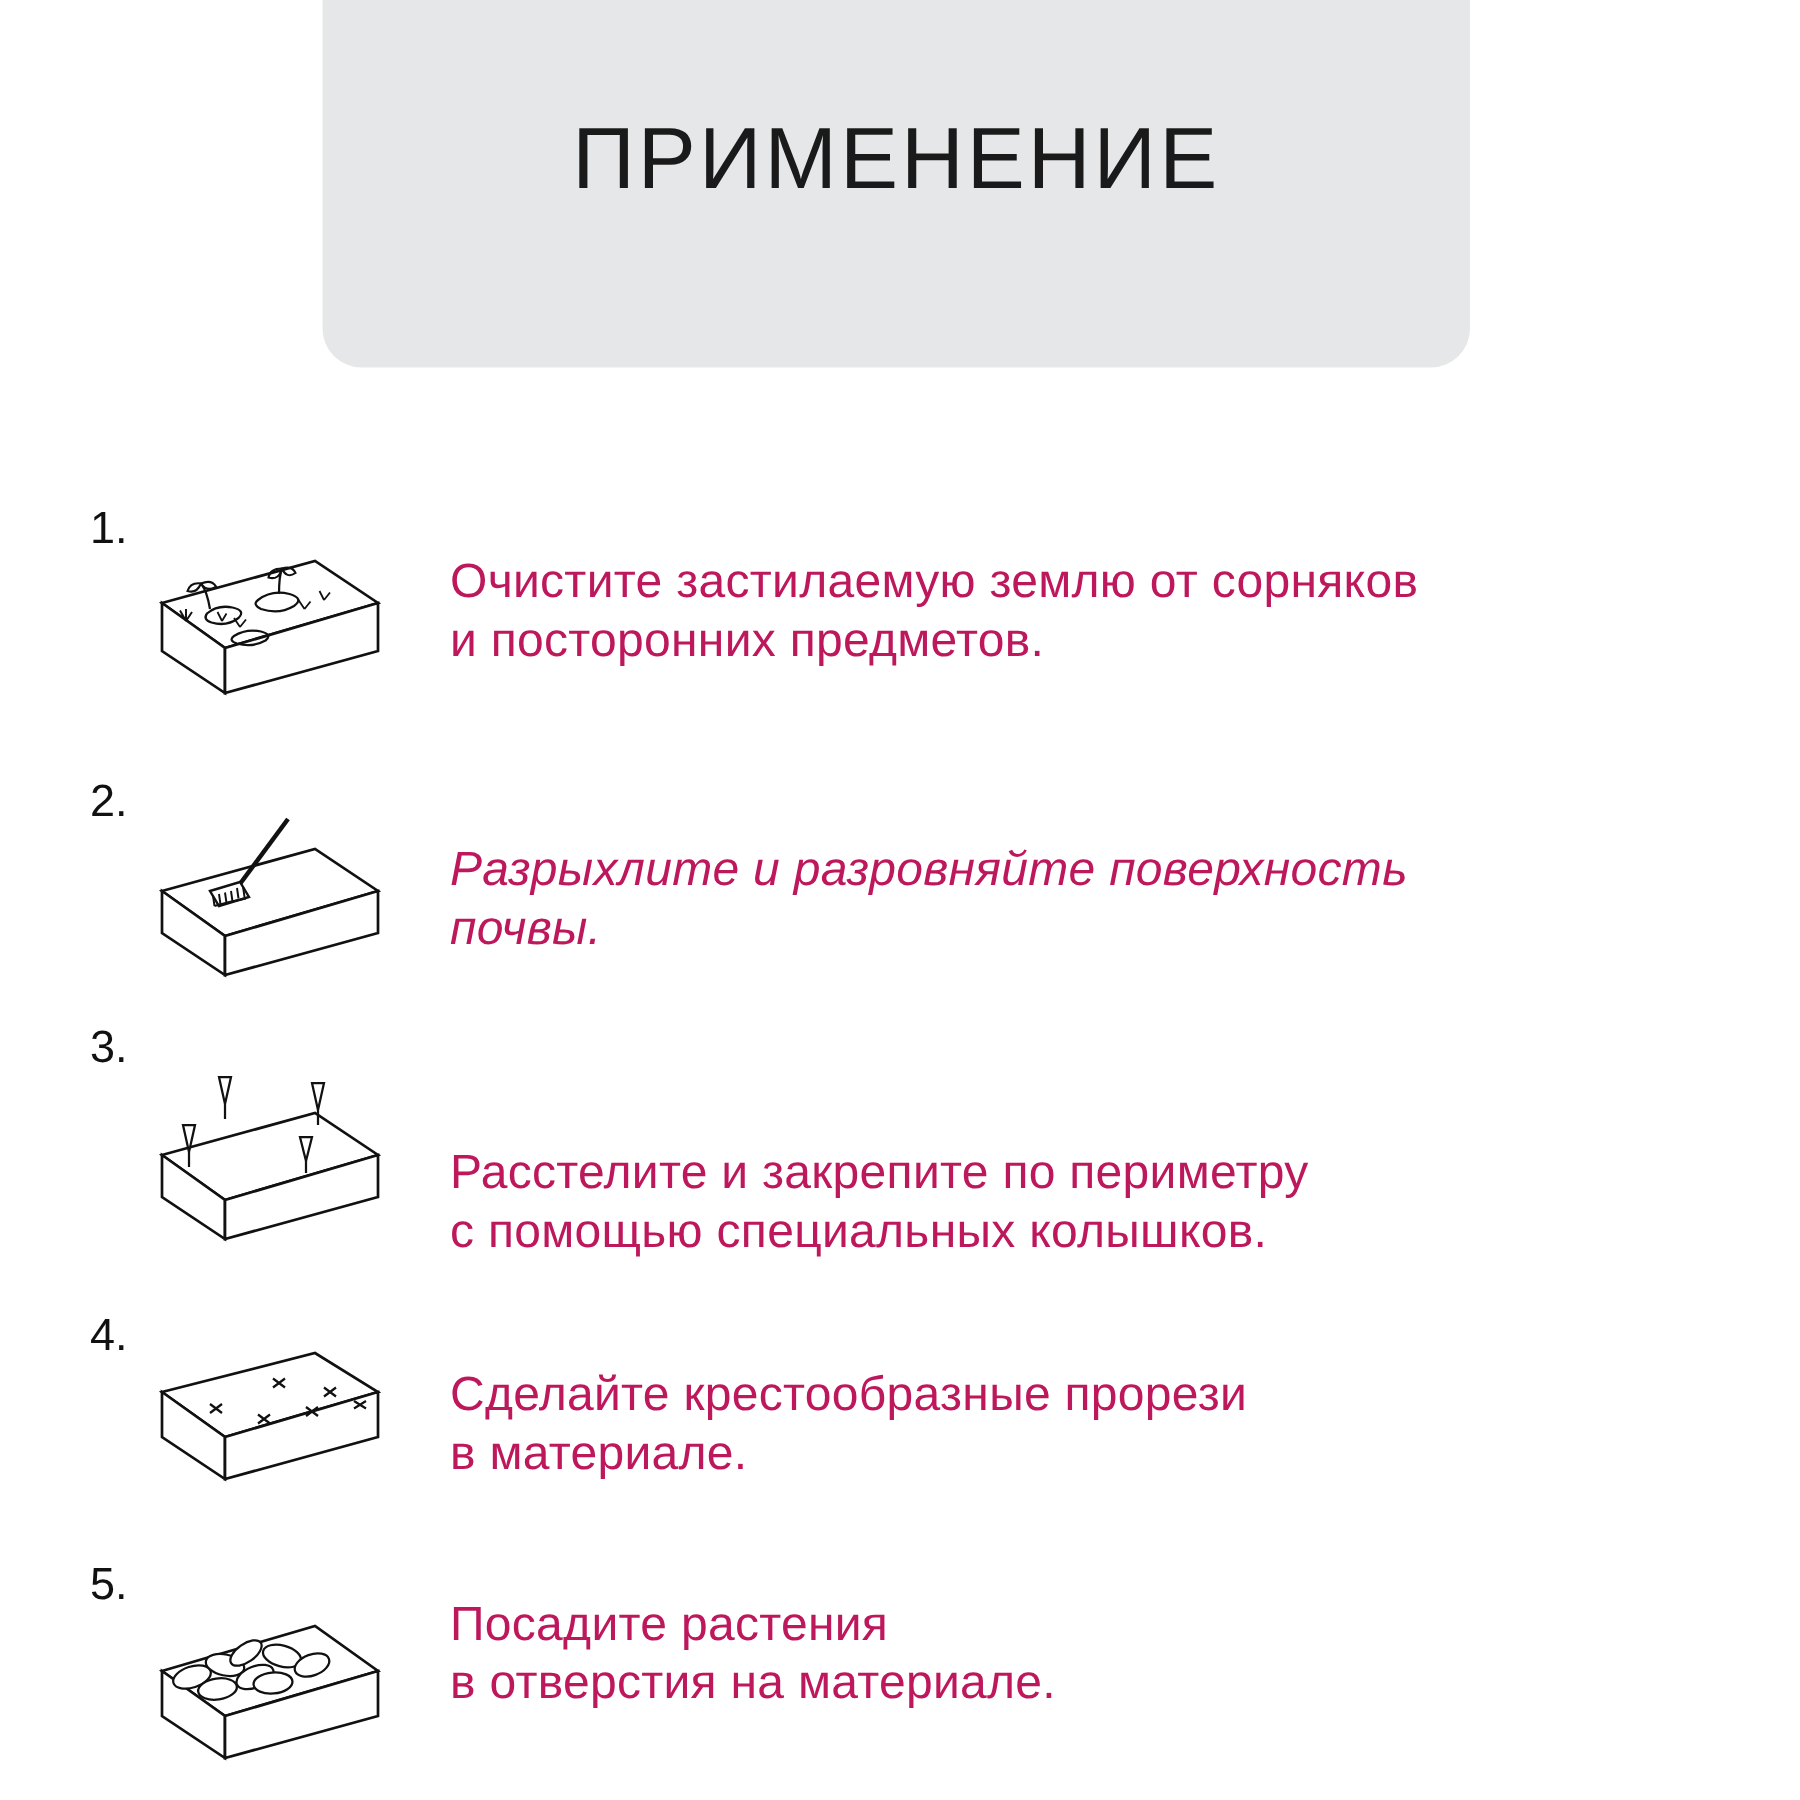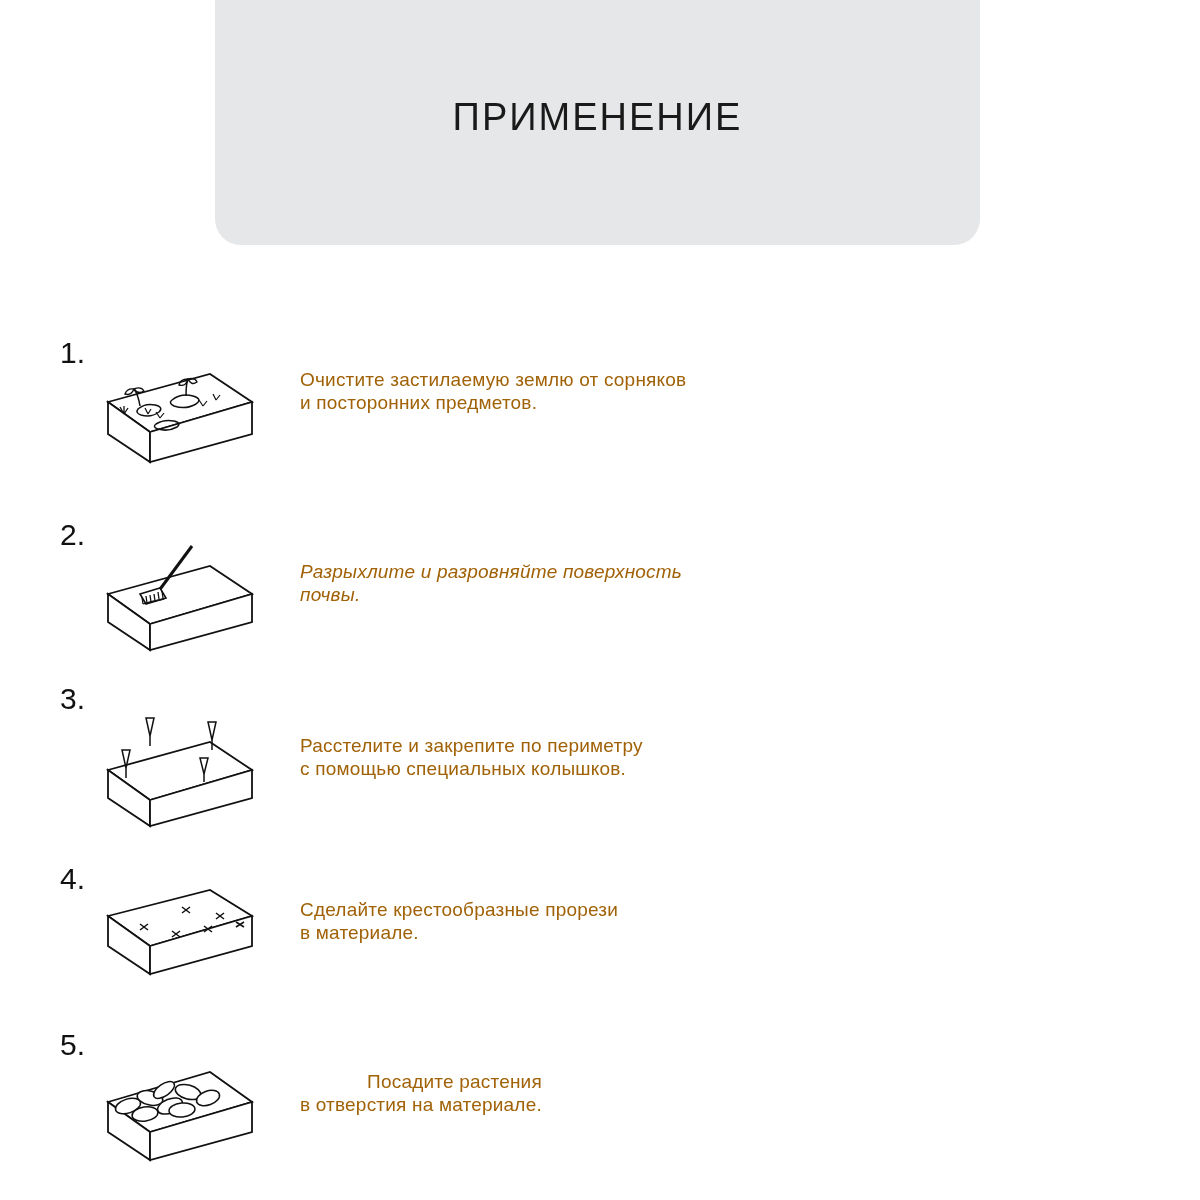--- a/index.html
+++ b/index.html
@@ -25,21 +25,21 @@
     height: 285px;
     background: #e6e7e8;
     border-radius: 0 0 26px 26px;
     display: flex;
     align-items: flex-end;
     justify-content: center;
     box-sizing: border-box;
     padding-bottom: 106px;
   }
   .header-title {
-    font-size: 38px;
+    font-size: 58px;
     letter-spacing: 2px;
     font-weight: 400;
     color: #1a1a1a;
     white-space: nowrap;
     font-family: "Liberation Sans", sans-serif;
   }
 
   
   .steps {
     position: absolute;
@@ -68,34 +68,34 @@
     min-width: 215px;
     margin-left: 60px;
     margin-top: 42px;
     display: flex;
     align-items: flex-start;
     justify-content: flex-start;
   }
   .step-text {
     margin-left: 25px;
     margin-top: 52px;
-    font-size: 19px;
+    font-size: 32px;
     line-height: 1.22;
     letter-spacing: 0.2px;
-    color: #a16207;
+    color: #be185d;
     max-width: 870px;
     white-space: pre-line;
   }
 
   
   .step-1 .step-text { margin-top: 48px; }
   .step-2 .step-text { margin-top: 58px; font-style: italic; }
-  .step-3 .step-text { margin-top: 68px; }
+  .step-3 .step-text { margin-top: 96px; }
   .step-4 .step-text { }
-  .step-5 .step-text { margin-top: 58px; text-align: right; }
+  .step-5 .step-text { margin-top: 39px; }
 
   .step-1 { margin-bottom: 30px; }
   .step-2 { margin-bottom: 12px; }
   .step-3 { margin-bottom: 18px; }
   .step-4 { margin-bottom: 14px; }
 
   svg { display: block; }
 </style>
 </head>
 <body>

